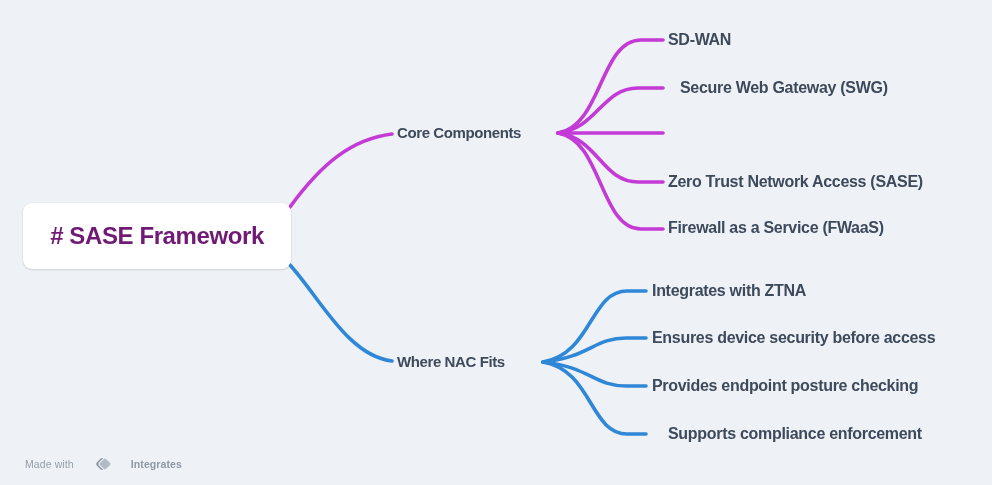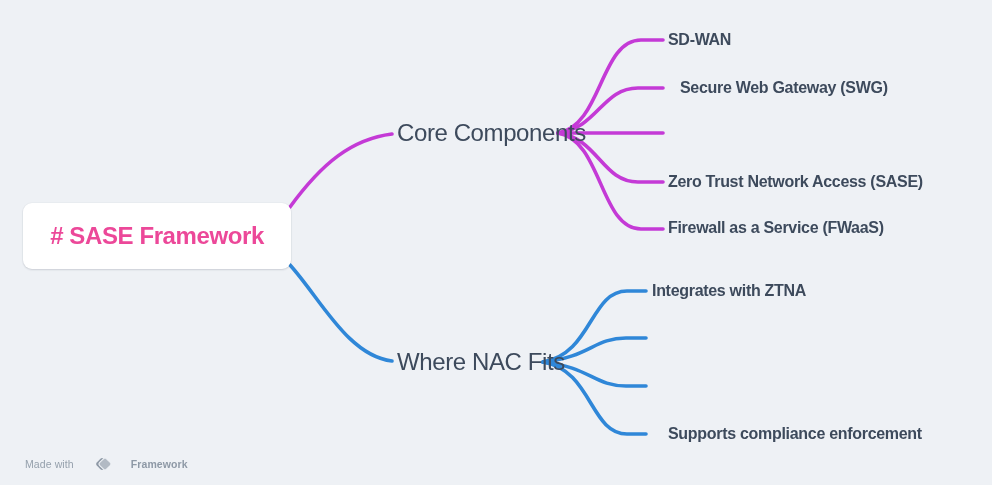--- a/index.html
+++ b/index.html
@@ -10,26 +10,26 @@
     overflow:hidden;
     font-family:"Liberation Sans","DejaVu Sans",sans-serif;
   }
   svg.edges{position:absolute;left:0;top:0;}
   .edge{fill:none;stroke-width:3.6;stroke-linecap:round;}
   .node-root{
     position:absolute;left:23px;top:203px;width:268px;height:66px;
     background:#ffffff;border-radius:9px;
     box-shadow:0 1px 2px rgba(20,30,50,.14),0 0 0 1px rgba(20,30,50,.02);
     display:flex;align-items:center;justify-content:center;
-    font-size:24px;font-weight:600;color:#ec4899;letter-spacing:-.4px;
+    font-size:24px;font-weight:600;color:#701a75;letter-spacing:-.4px;
     cursor:default;
   }
   .node-label{
     position:absolute;height:26px;line-height:26px;
-    font-size:24px;font-weight:400;color:#3d4a5c;letter-spacing:-.4px;
+    font-size:15px;font-weight:700;color:#3d4a5c;letter-spacing:-.4px;
     white-space:nowrap;cursor:default;
   }
   .node-child{
     position:absolute;height:24px;line-height:24px;
     font-size:16px;font-weight:600;color:#3d4a5c;letter-spacing:-.3px;
     white-space:nowrap;cursor:default;
   }
   .watermark{
     position:absolute;left:25px;top:457px;
     display:flex;align-items:center;gap:20px;
@@ -67,24 +67,26 @@
 
   <div class="node-label" style="left:397px;top:120px;">Core Components</div>
   <div class="node-label" style="left:397px;top:349px;">Where NAC Fits</div>
 
   <div class="node-child" style="left:668px;top:28px;">SD-WAN</div>
   <div class="node-child" style="left:680px;top:76px;">Secure Web Gateway (SWG)</div>
   <div class="node-child" style="left:668px;top:170px;">Zero Trust Network Access (SASE)</div>
   <div class="node-child" style="left:668px;top:216px;">Firewall as a Service (FWaaS)</div>
 
   <div class="node-child" style="left:652px;top:279px;">Integrates with ZTNA</div>
+  <div class="node-child" style="left:652px;top:326px;">Ensures device security before access</div>
+  <div class="node-child" style="left:652px;top:374px;">Provides endpoint posture checking</div>
   <div class="node-child" style="left:668px;top:422px;">Supports compliance enforcement</div>
 
   <div class="watermark">
     <span>Made with</span>
     <svg width="17" height="14" viewBox="0 0 17 14">
       <rect x="3.2" y="2.2" width="9.6" height="9.6" rx="2.2" transform="rotate(45 8 7)" fill="#8e99a6"></rect>
       <rect x="6.2" y="2.2" width="9.6" height="9.6" rx="2.2" transform="rotate(45 11 7)" fill="#b2bac4" stroke="#eef1f5" stroke-width="1.1"></rect>
     </svg>
-    <span class="brand">Framework</span>
+    <span class="brand">Integrates</span>
   </div>
 
 </div>
 
 </body></html>

